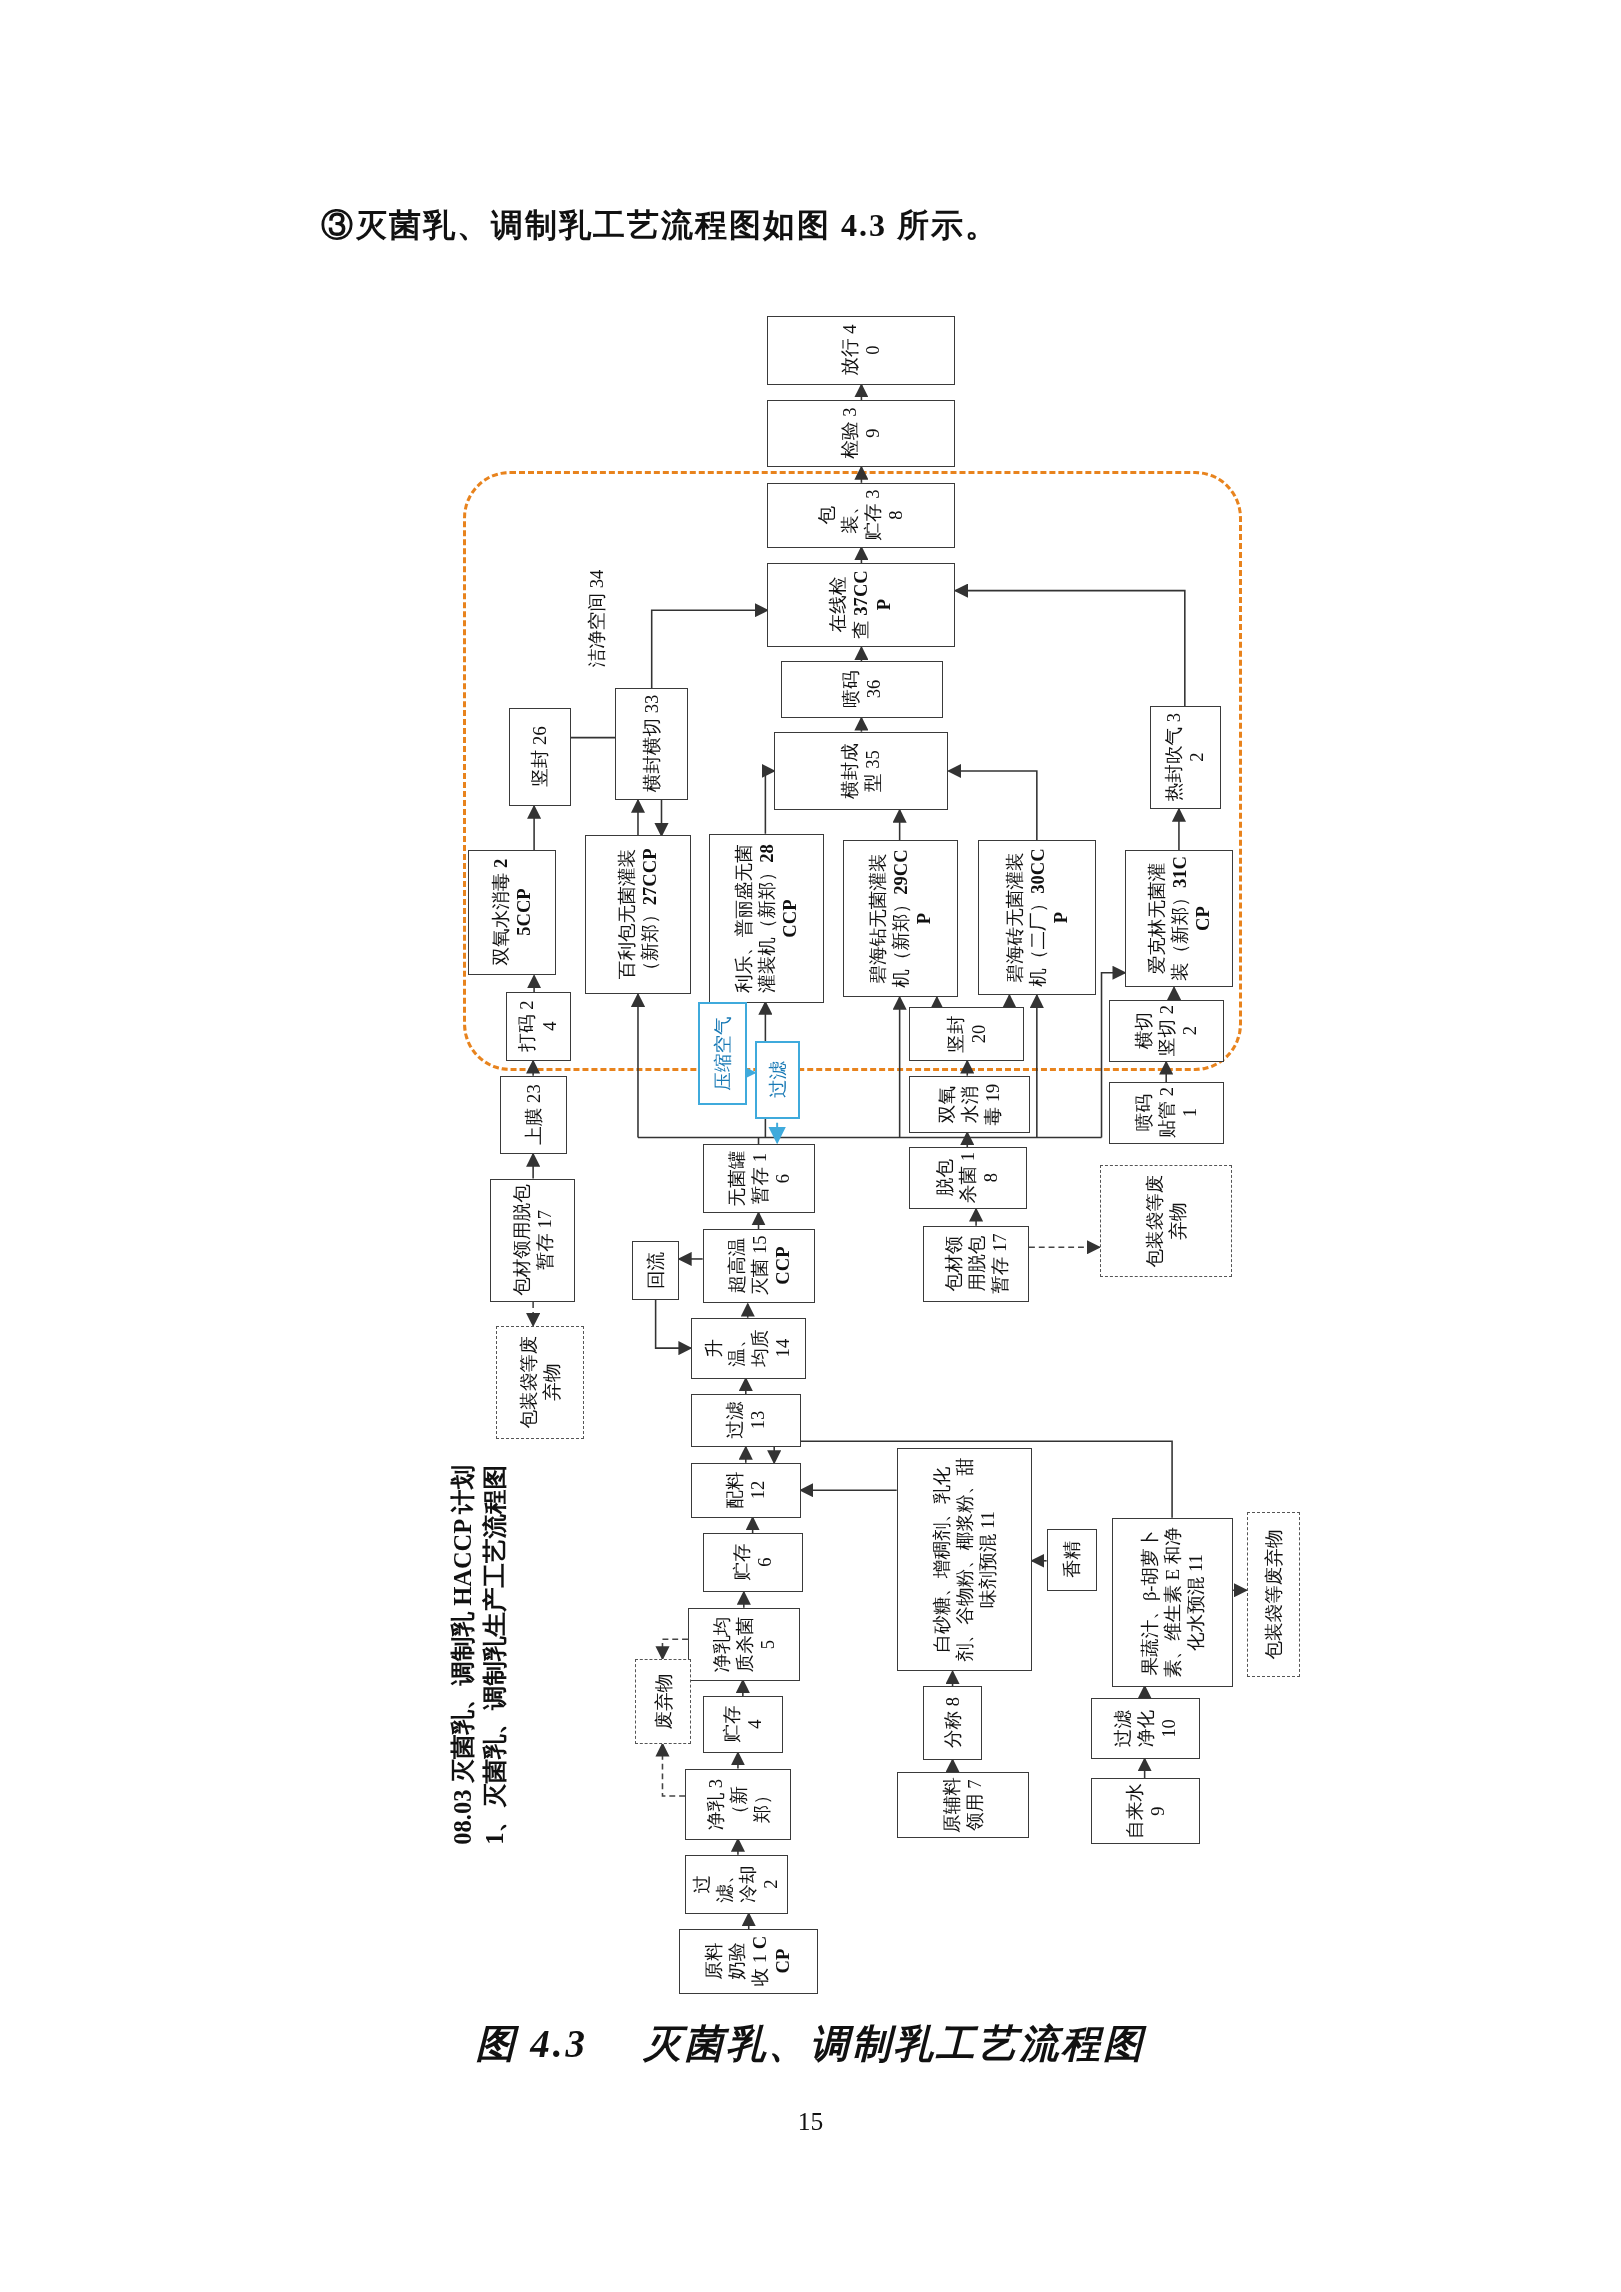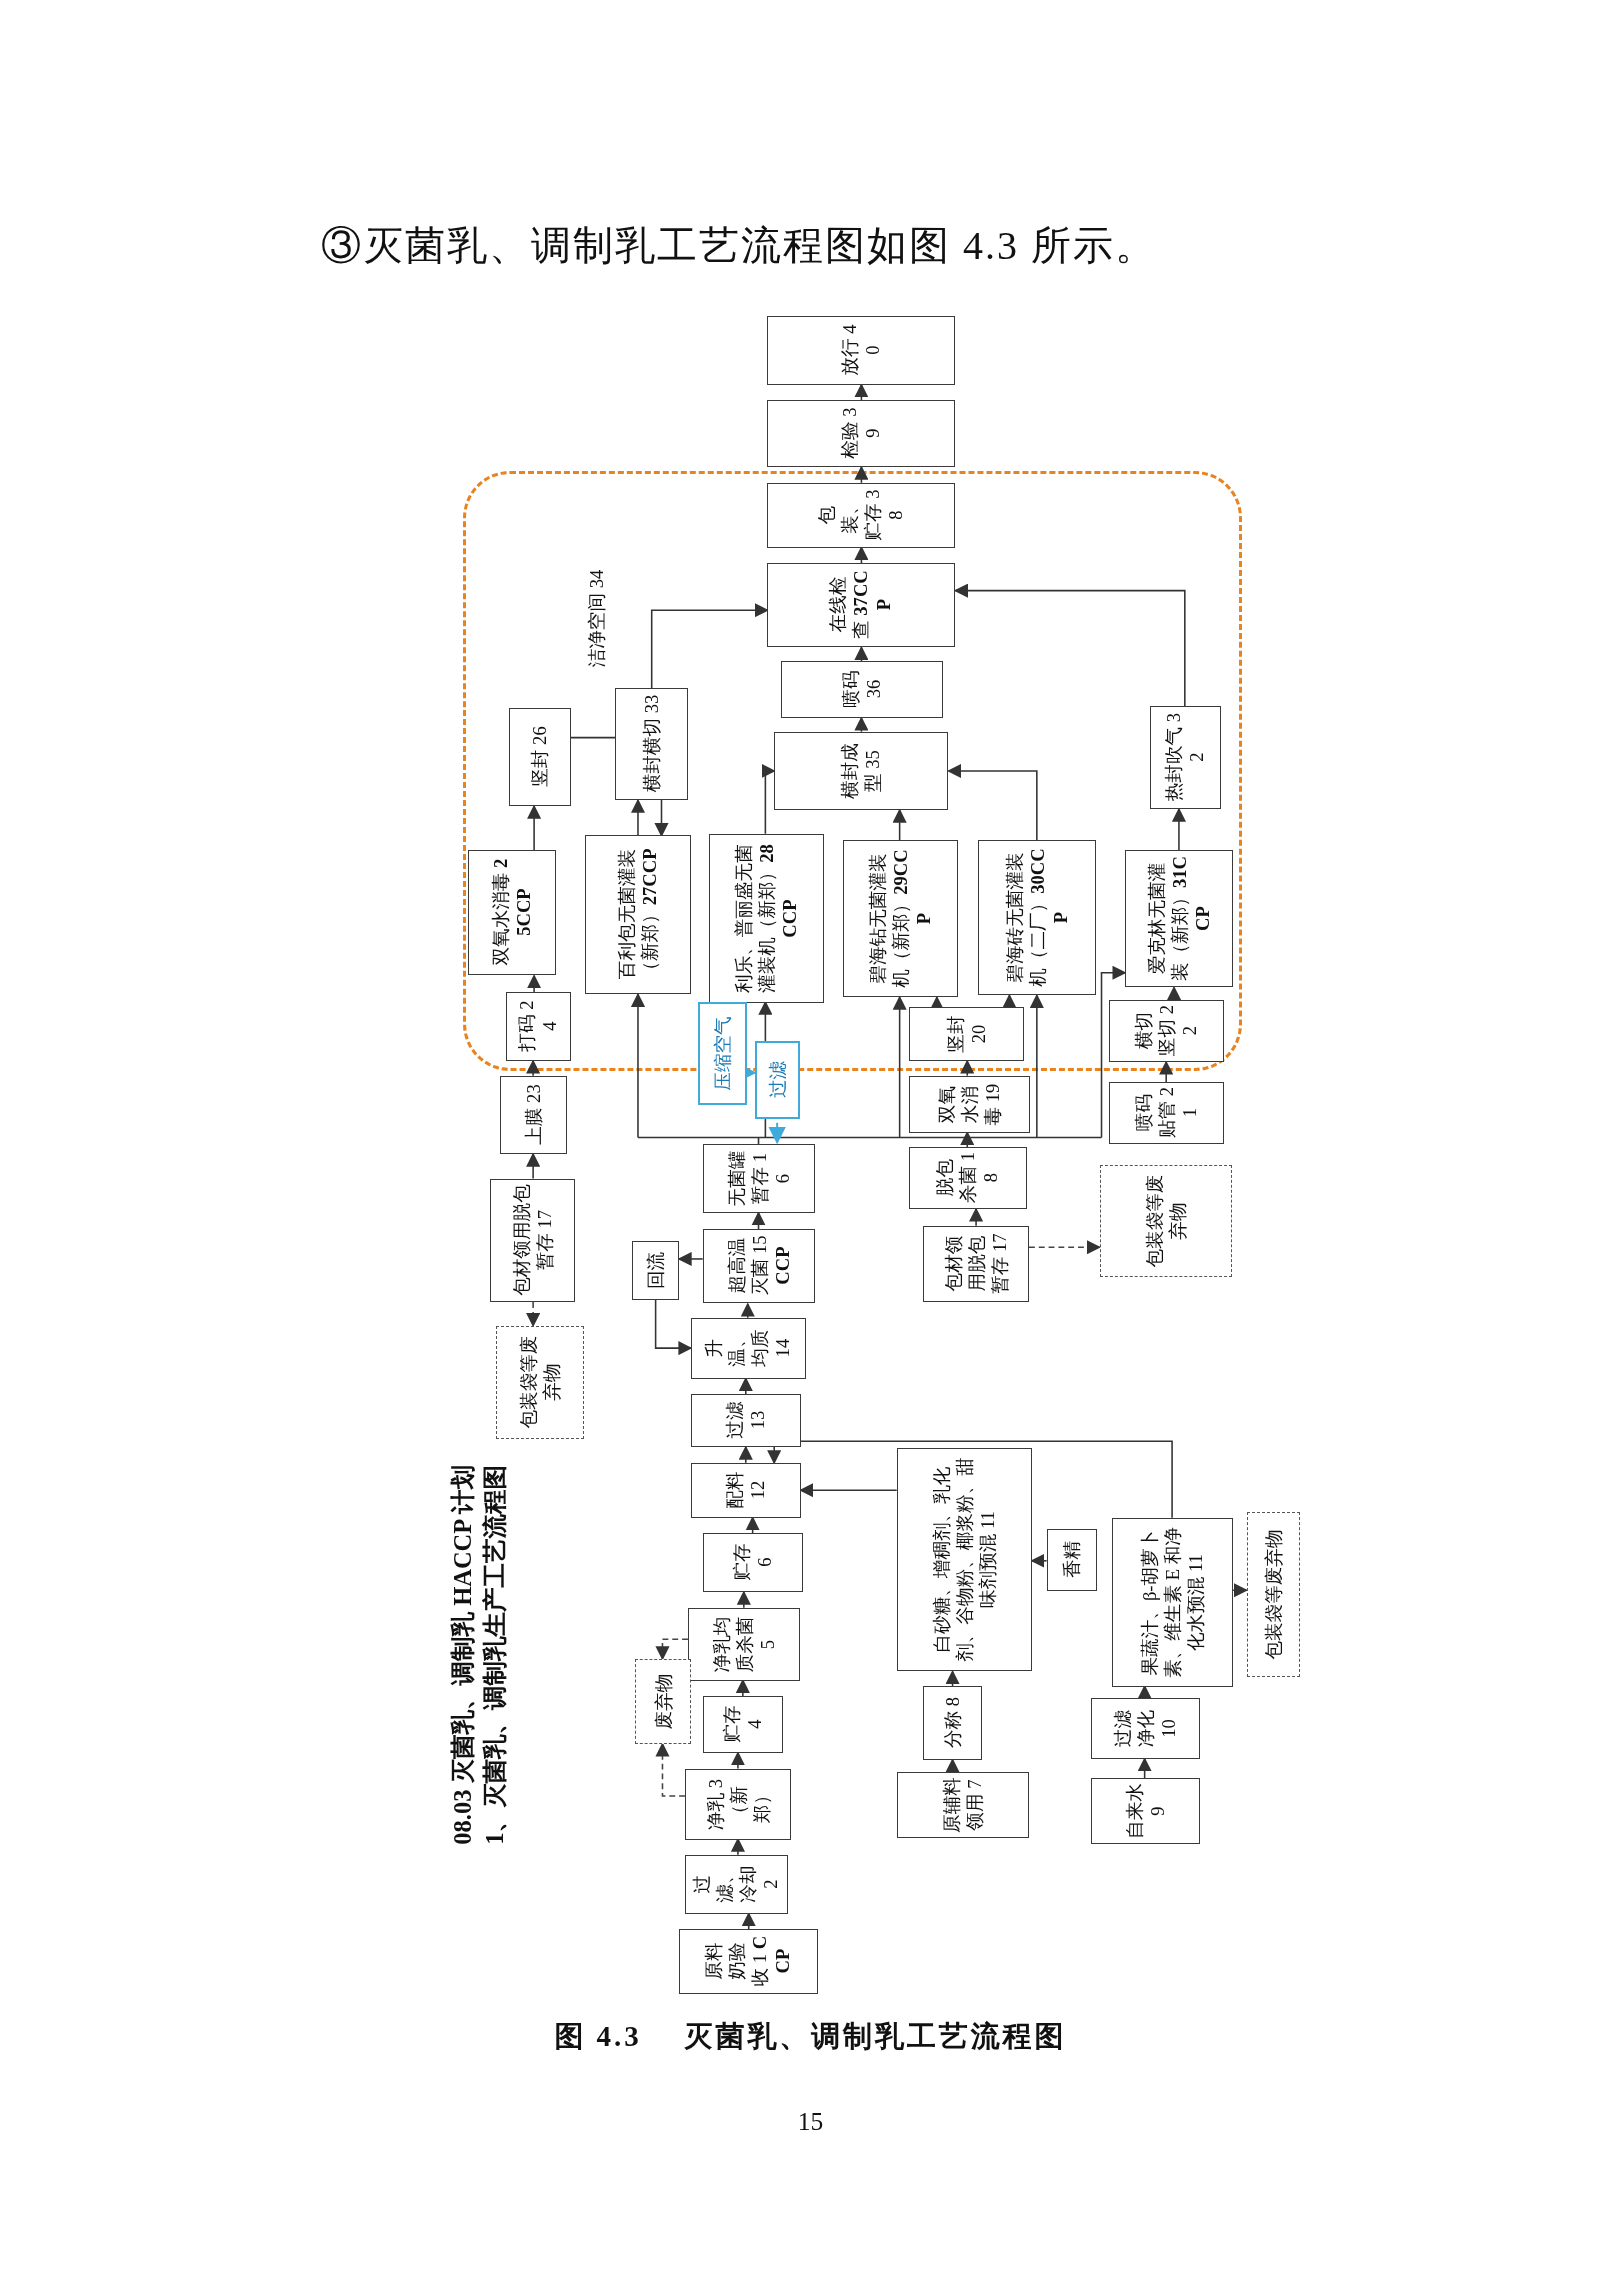--- a/index.html
+++ b/index.html
@@ -5,26 +5,26 @@
   * { margin:0; padding:0; box-sizing:border-box; }
   html,body { background:#ffffff; }
   body {
     position:relative;
     width:1621px; height:2293px;
     font-family:"Liberation Serif","DejaVu Serif",serif;
     color:#111;
     overflow:hidden;
   }
   .heading {
-    position:absolute; left:321px; top:218px;
-    font-size:40px; letter-spacing:2px; white-space:nowrap;
+    position:absolute; left:321px; top:204px;
+    font-size:32px; letter-spacing:2px; white-space:nowrap;font-weight:bold;
   }
   .caption {
     position:absolute; left:0; top:2017px; width:100%;
-    text-align:center; font-size:29px; font-weight:bold; letter-spacing:2.9px;
+    text-align:center; font-size:39px; font-weight:bold; letter-spacing:2.9px;font-style:italic;
   }
   .pageno {
     position:absolute; left:0; top:2107px; width:100%;
     text-align:center; font-size:25.5px;
   }
   .diagram {
     position:absolute; left:441px; top:316px; width:882px; height:1686px;
   }
   .region {
     position:absolute; left:21.6px; top:155px; width:779px; height:600px;

